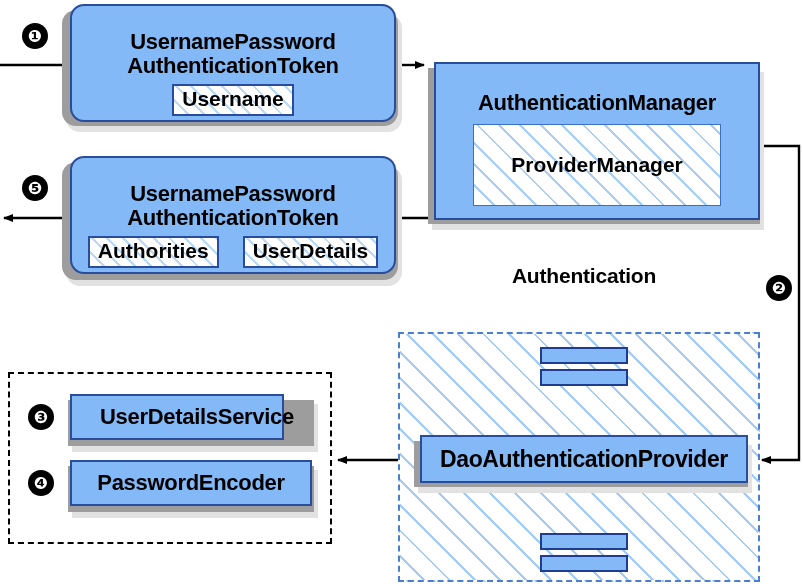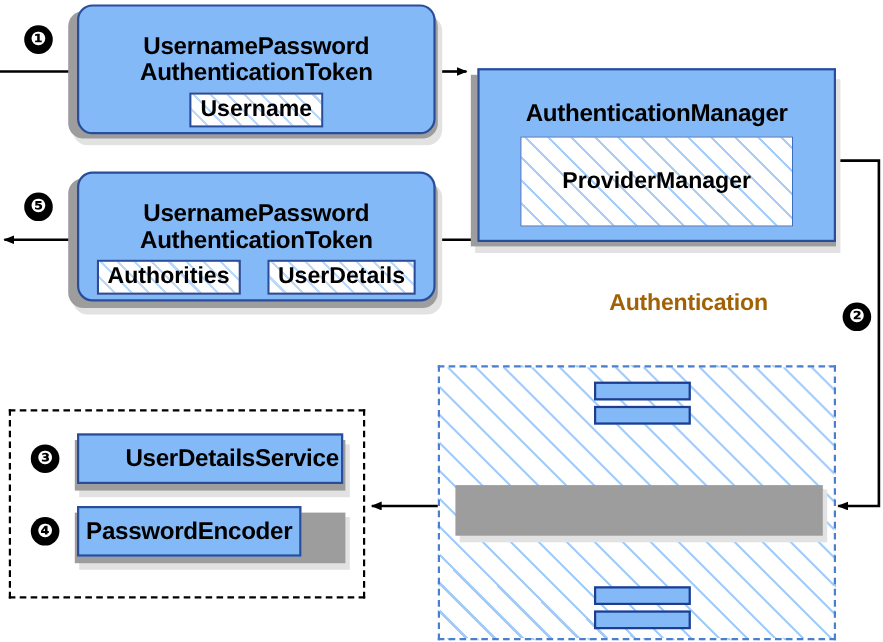--- a/index.html
+++ b/index.html
@@ -127,24 +127,24 @@
     background-color: #ffffff;
     background-image: repeating-linear-gradient(
         45deg,
         rgba(130,185,246,0.0) 0px,
         rgba(130,185,246,0.0) 16px,
         rgba(130,185,246,0.75) 16px,
         rgba(130,185,246,0.75) 18px);
   }
   .providers-label {
     position: absolute;
-    text-align: right;
+    text-align: center;
     font-size: 21px;
     font-weight: bold;
-    color: #a16207;
+    color: #000000;
     line-height: 1.1;
     letter-spacing: -0.2px;
   }
   .mini-bar {
     position: absolute;
     box-sizing: border-box;
     background: #82b9f6;
     border: 2px solid #1f3d8f;
   }
 
@@ -290,29 +290,30 @@
   </div>
   <div class="badge" style="left:766px; top:275px;">❷</div>
 
   <div class="providers-panel" style="left:398px; top:332px; width:362px; height:250px;"></div>
 
   <div class="mini-bar" style="left:540px; top:347px; width:88px; height:17px;"></div>
   <div class="mini-bar" style="left:540px; top:369px; width:88px; height:17px;"></div>
 
   <div class="shadow light" style="left:418px; top:445px; width:334px; height:48px;"></div>
   <div class="shadow" style="left:414px; top:441px; width:334px; height:46px;"></div>
+  <div class="dao-box" style="left:420px; top:435px; width:328px; height:48px;">DaoAuthenticationProvider</div>
 
   <div class="mini-bar" style="left:540px; top:533px; width:88px; height:17px;"></div>
   <div class="mini-bar" style="left:540px; top:555px; width:88px; height:17px;"></div>
 
   <div class="deps-panel" style="left:8px; top:372px; width:324px; height:172px;"></div>
 
   <div class="shadow light" style="left:72px; top:404px; width:246px; height:48px;"></div>
   <div class="shadow" style="left:68px; top:400px; width:246px; height:46px;"></div>
-  <div class="dep-box" style="left:70px; top:394px; width:242px; height:46px;padding-left:40px;">UserDetailsService</div>
+  <div class="dep-box" style="left:70px; top:394px; width:214px; height:46px;padding-left:40px;">UserDetailsService</div>
   <div class="badge" style="left:28px; top:404px;">❸</div>
 
   <div class="shadow light" style="left:72px; top:470px; width:246px; height:48px;"></div>
   <div class="shadow" style="left:68px; top:466px; width:246px; height:46px;"></div>
-  <div class="dep-box" style="left:70px; top:460px; width:204px; height:46px;">PasswordEncoder</div>
+  <div class="dep-box" style="left:70px; top:460px; width:242px; height:46px;">PasswordEncoder</div>
   <div class="badge" style="left:28px; top:470px;">❹</div>
 
 </div>
 
 </body></html>

